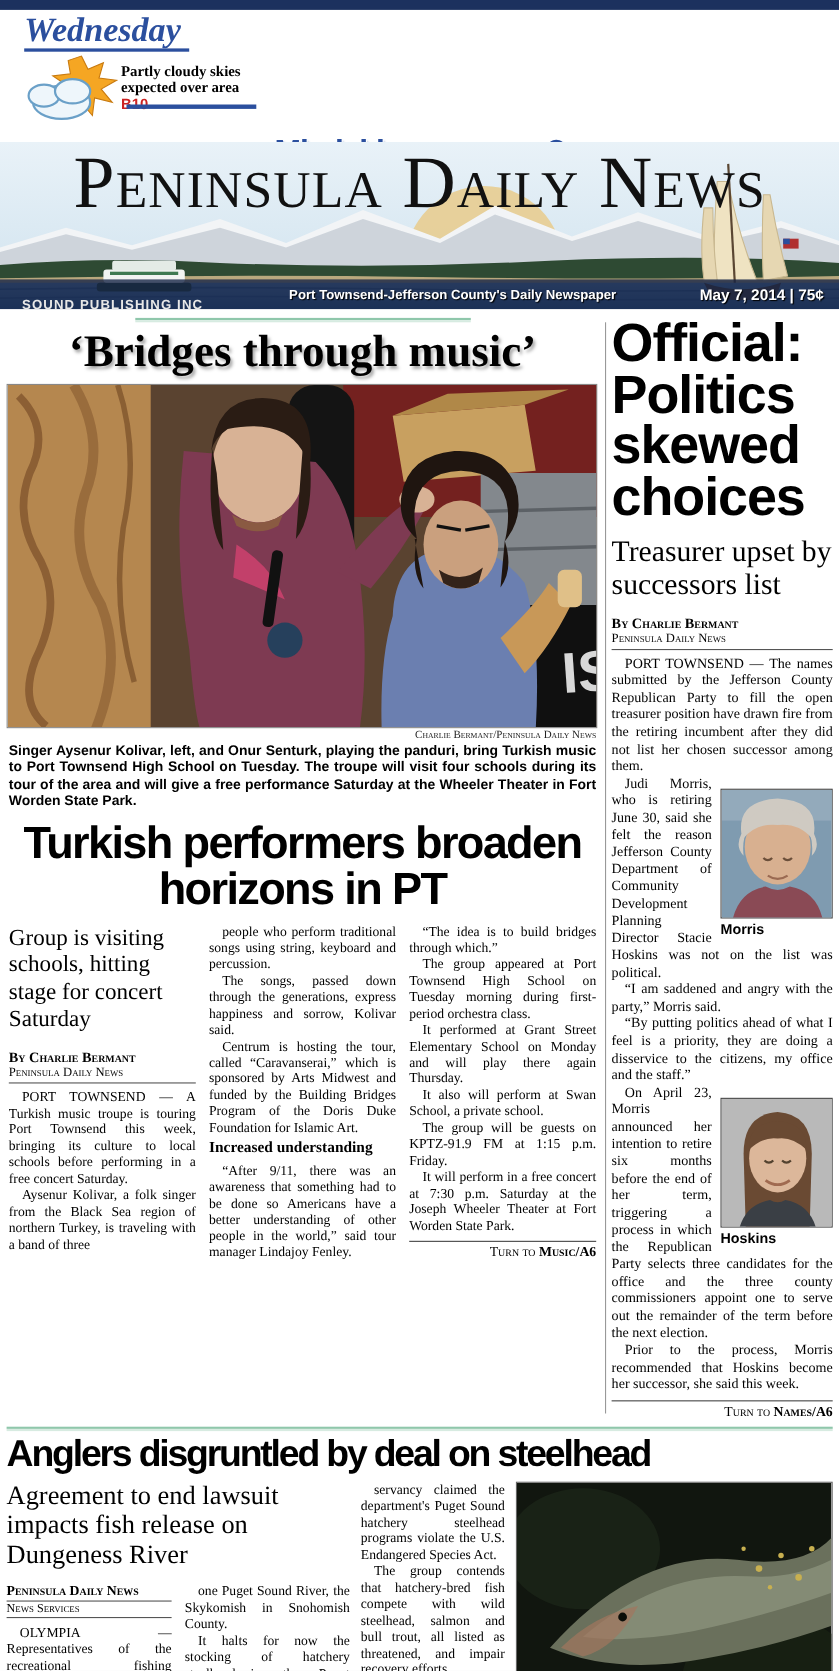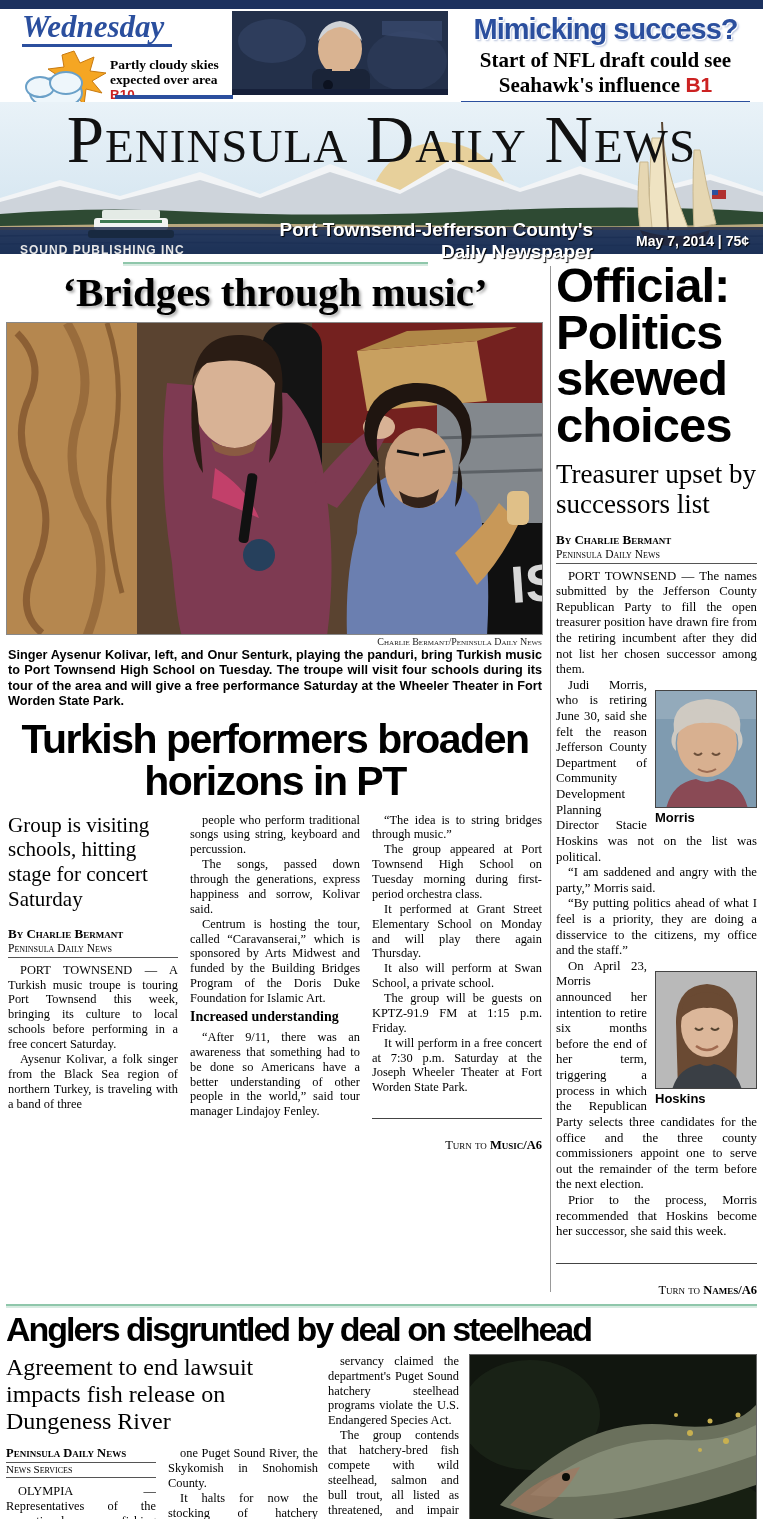--- a/index.html
+++ b/index.html
@@ -1,41 +1,41 @@
 <!DOCTYPE html>
 <html><head>
 <meta charset="utf-8">
 <style>
   * { margin:0; padding:0; box-sizing:border-box; }
   body { background:#e8e8e8; font-family:"Liberation Serif", serif; }
   .page { position:relative; width:763px; height:1519px; margin:0 auto; background:#fff; overflow:hidden; }
 
   
   .topbar { height:9px; background:#1c315e; }
-  .skybox { position:relative; height:93px; display:flex; }
+  .skybox { position:relative; height:120px; display:flex;flex-direction:column; }
   .sky-weather { width:232px; padding:2px 0 0 22px; }
   .sky-day { font-family:"Liberation Serif", serif; font-style:italic; font-weight:bold; font-size:31px; color:#2b4f9e; border-bottom:3px solid #2b4f9e; display:inline-block; line-height:1.05; padding-right:8px; }
   .sky-wxrow { display:flex; align-items:flex-start; margin-top:2px; }
   .sky-wxtext { font-weight:bold; font-size:13.5px; line-height:1.12; padding-top:8px; width:118px; }
   .sky-wxtext .pg { color:#cc2222; font-family:"Liberation Sans", sans-serif; }
   .sky-wxunder { position:absolute; left:115px; top:86px; width:118px; height:4px; background:#2b4f9e; }
   .sky-photo { width:216px; height:84px; margin-top:2px; overflow:hidden; }
   .sky-teaser { flex:1; text-align:center; padding-top:6px; }
   .sky-teaser-title { font-family:"Liberation Sans", sans-serif; font-weight:bold; font-size:29px; color:#2b4f9e; letter-spacing:-1px; line-height:1; text-shadow:1px 1px 0 #fff, 2px 2px 2px #b9c4dd; }
   .sky-teaser-sub { font-size:21px; font-weight:bold; margin-top:4px; }
   .sky-teaser-sub .pg { color:#cc2222; font-family:"Liberation Sans", sans-serif; }
   .sky-teaser-rule { width:92%; height:5px; background:#2b4f9e; margin:3px auto 0; }
 
   
   .masthead { position:relative; height:152px; }
   .masthead svg.scene { position:absolute; inset:0; }
   .masthead-title { position:absolute; top:4px; left:0; width:100%; text-align:center; font-family:"Liberation Serif", serif; font-variant:small-caps; font-weight:normal; font-size:67px; color:#111; letter-spacing:1px; line-height:1; }
   .masthead-bar { position:absolute; bottom:0; left:0; width:100%; height:27px; background:rgba(18,32,66,0.78); color:#fff; display:flex; align-items:center; font-family:"Liberation Sans", sans-serif; }
   .mb-pub { width:230px; padding-left:20px; font-size:12px; font-weight:bold; letter-spacing:1px; color:#e8e8e8;margin-top:18px; }
-  .mb-tag { flex:1; text-align:right; font-size:19px; font-weight:bold; text-shadow:1px 1px 1px #000; }
+  .mb-tag { flex:1; text-align:center; font-size:12px; font-weight:bold; text-shadow:1px 1px 1px #000; }
   .mb-date { width:170px; text-align:right; padding-right:14px; font-size:14px; font-weight:bold; text-shadow:1px 1px 1px #000; }
 
   
   .main { display:flex; padding:4px 6px 0 6px; }
   .main-left { width:538px; }
   .main-divider { width:1px; background:#999; margin:8px 5px 6px 6px; }
   .main-right { flex:1; padding-top:4px; }
 
   .green-rule { height:2px; border-top:2px solid #8fc7ab; border-bottom:2px solid #d7ebe1; }
   .kicker-rule { width:305px; margin:4px auto 2px; }
@@ -49,21 +49,21 @@
 
   .story-cols { display:flex; gap:12px; padding:0 2px; }
   .scol { width:171px; }
   .deck { font-size:21px; line-height:1.18; margin-bottom:14px; }
   .byline { border-bottom:1px solid #555; padding-bottom:3px; margin-bottom:5px; }
   .byline .by { font-variant:small-caps; font-weight:bold; font-size:13px; display:block; }
   .byline .org { font-variant:small-caps; font-size:11.5px; display:block; }
   .body-copy p, .body-copy { font-size:12.4px; line-height:1.2; text-align:justify; }
   .body-copy p { text-indent:12px; margin:0; }
   .subhead { font-family:Liberation Serif, serif; font-weight:bold; font-size:14px; margin:3px 0 5px; }
-  .turnline { border-top:1px solid #444; margin-top:23px; padding-top:19px; text-align:right; font-size:12.5px; }
+  .turnline { border-top:1px solid #444; margin-top:6px; padding-top:2px; text-align:right; font-size:12.5px; }
   .turnline .pre { font-variant:small-caps; }
   .turnline .tgt { font-variant:small-caps; font-weight:bold; }
 
   
   .official-headline { font-family:"Liberation Sans", sans-serif; font-weight:bold; font-size:49px; line-height:0.95; letter-spacing:-1px; }
   .official-deck { font-size:27px; line-height:1.1; margin:12px 0 12px; }
   .right-body p { font-size:12.8px; line-height:1.22; text-align:justify; text-indent:12px; }
   .float-photo { float:right; width:102px; margin:12px 0 2px 8px; }
   .float-photo .ph { width:102px; height:118px; border:1px solid #444; overflow:hidden; }
   .float-photo .cap { font-family:"Liberation Sans", sans-serif; font-weight:bold; font-size:13px; padding-top:2px; }
@@ -247,21 +247,21 @@
               <p>The songs, passed down through the generations, express happiness and sorrow, Kolivar said.</p>
               <p>Centrum is hosting the tour, called “Caravanserai,” which is sponsored by Arts Midwest and funded by the Building Bridges Program of the Doris Duke Foundation for Islamic Art.</p>
             </div>
           <div class="subhead">Increased understanding</div>
           <div class="body-copy">
               <p>“After 9/11, there was an awareness that something had to be done so Americans have a better understanding of other people in the world,” said tour manager Lindajoy Fenley.</p>
             </div>
         </div>
         <div class="scol">
           <div class="body-copy">
-              <p>“The idea is to string bridges through music.”</p>
+              <p>“The idea is to build bridges through which.”</p>
               <p>The group appeared at Port Townsend High School on Tuesday morning during first-period orchestra class.</p>
               <p>It performed at Grant Street Elementary School on Monday and will play there again Thursday.</p>
               <p>It also will perform at Swan School, a private school.</p>
               <p>The group will be guests on KPTZ-91.9 FM at 1:15 p.m. Friday.</p>
               <p>It will perform in a free concert at 7:30 p.m. Saturday at the Joseph Wheeler Theater at Fort Worden State Park.</p>
             </div>
           <div class="turnline">
             <span class="pre">Turn to </span><span class="tgt">Music/A6</span>
           </div>
         </div>

